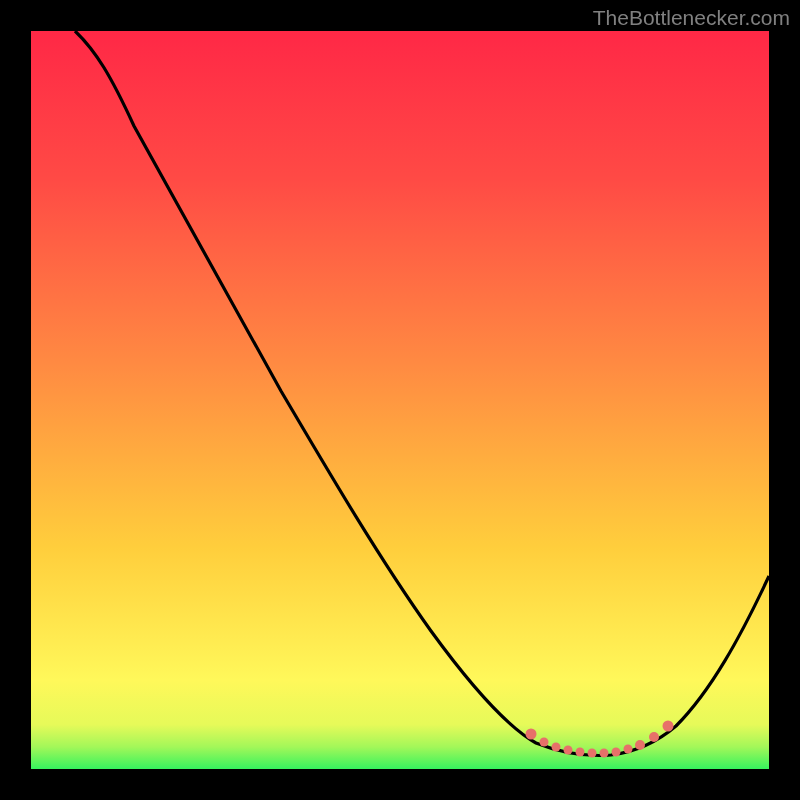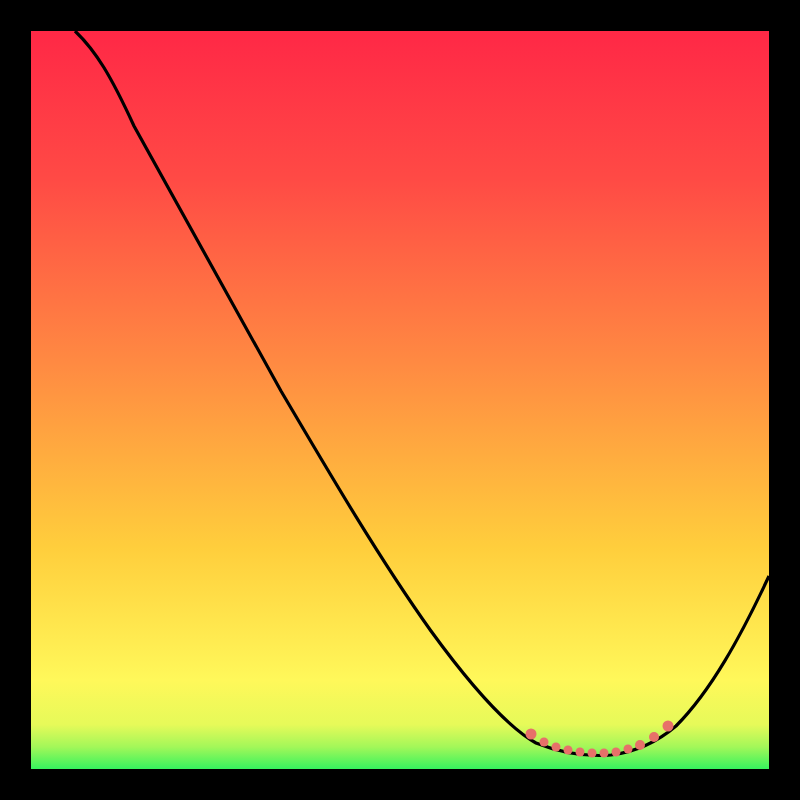--- a/index.html
+++ b/index.html
@@ -35,20 +35,21 @@
   }
   svg {
     display: block;
   }
 </style>
 </head>
 <body>
 
 <div class="outer-frame">
 
+  <div class="watermark">TheBottlenecker.com</div>
 
   <div class="plot-area">
     <svg width="738" height="738" viewBox="0 0 738 738">
       <defs>
         <linearGradient id="bg-grad" x1="0" y1="0" x2="0" y2="1">
           <stop offset="0%" stop-color="#ff2846"></stop>
           <stop offset="20%" stop-color="#ff4a45"></stop>
           <stop offset="45%" stop-color="#ff8a42"></stop>
           <stop offset="70%" stop-color="#ffce3c"></stop>
           <stop offset="88%" stop-color="#fff85a"></stop>

